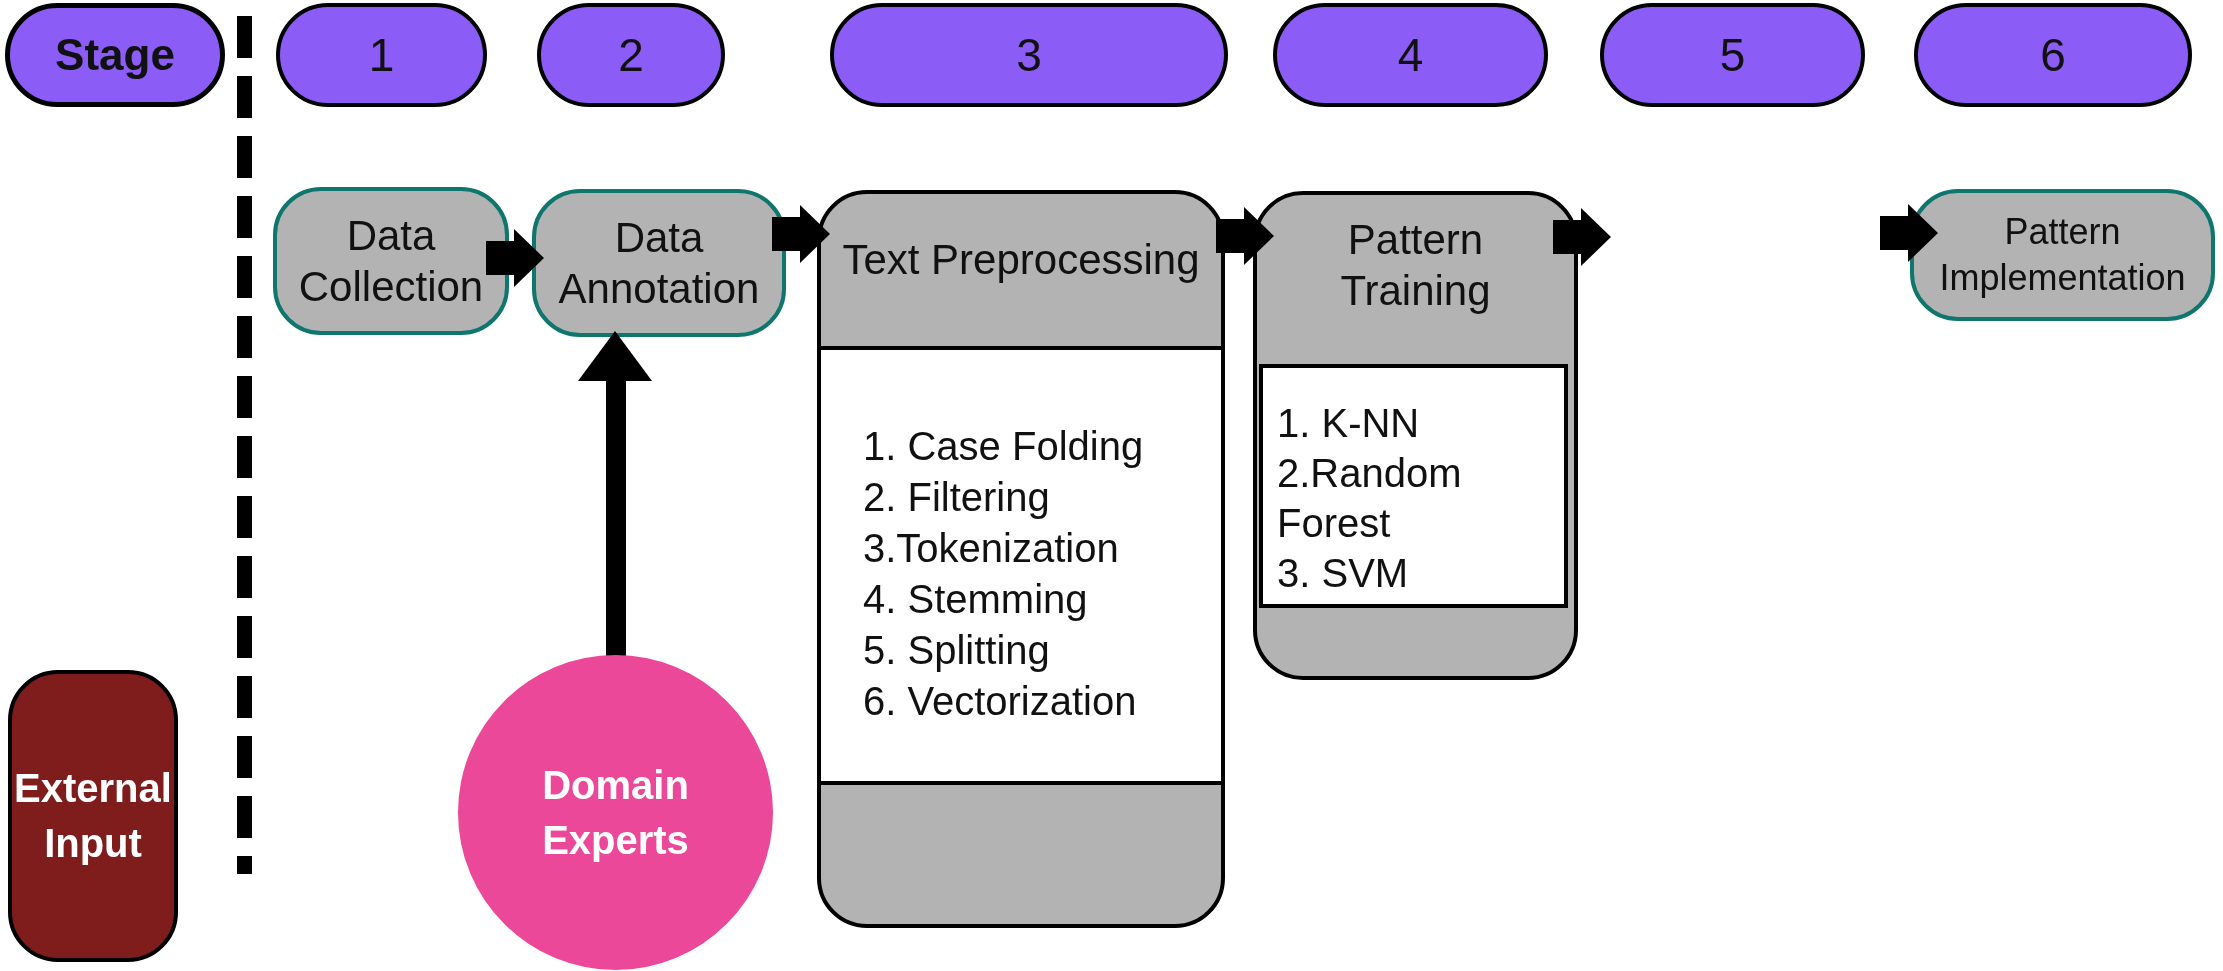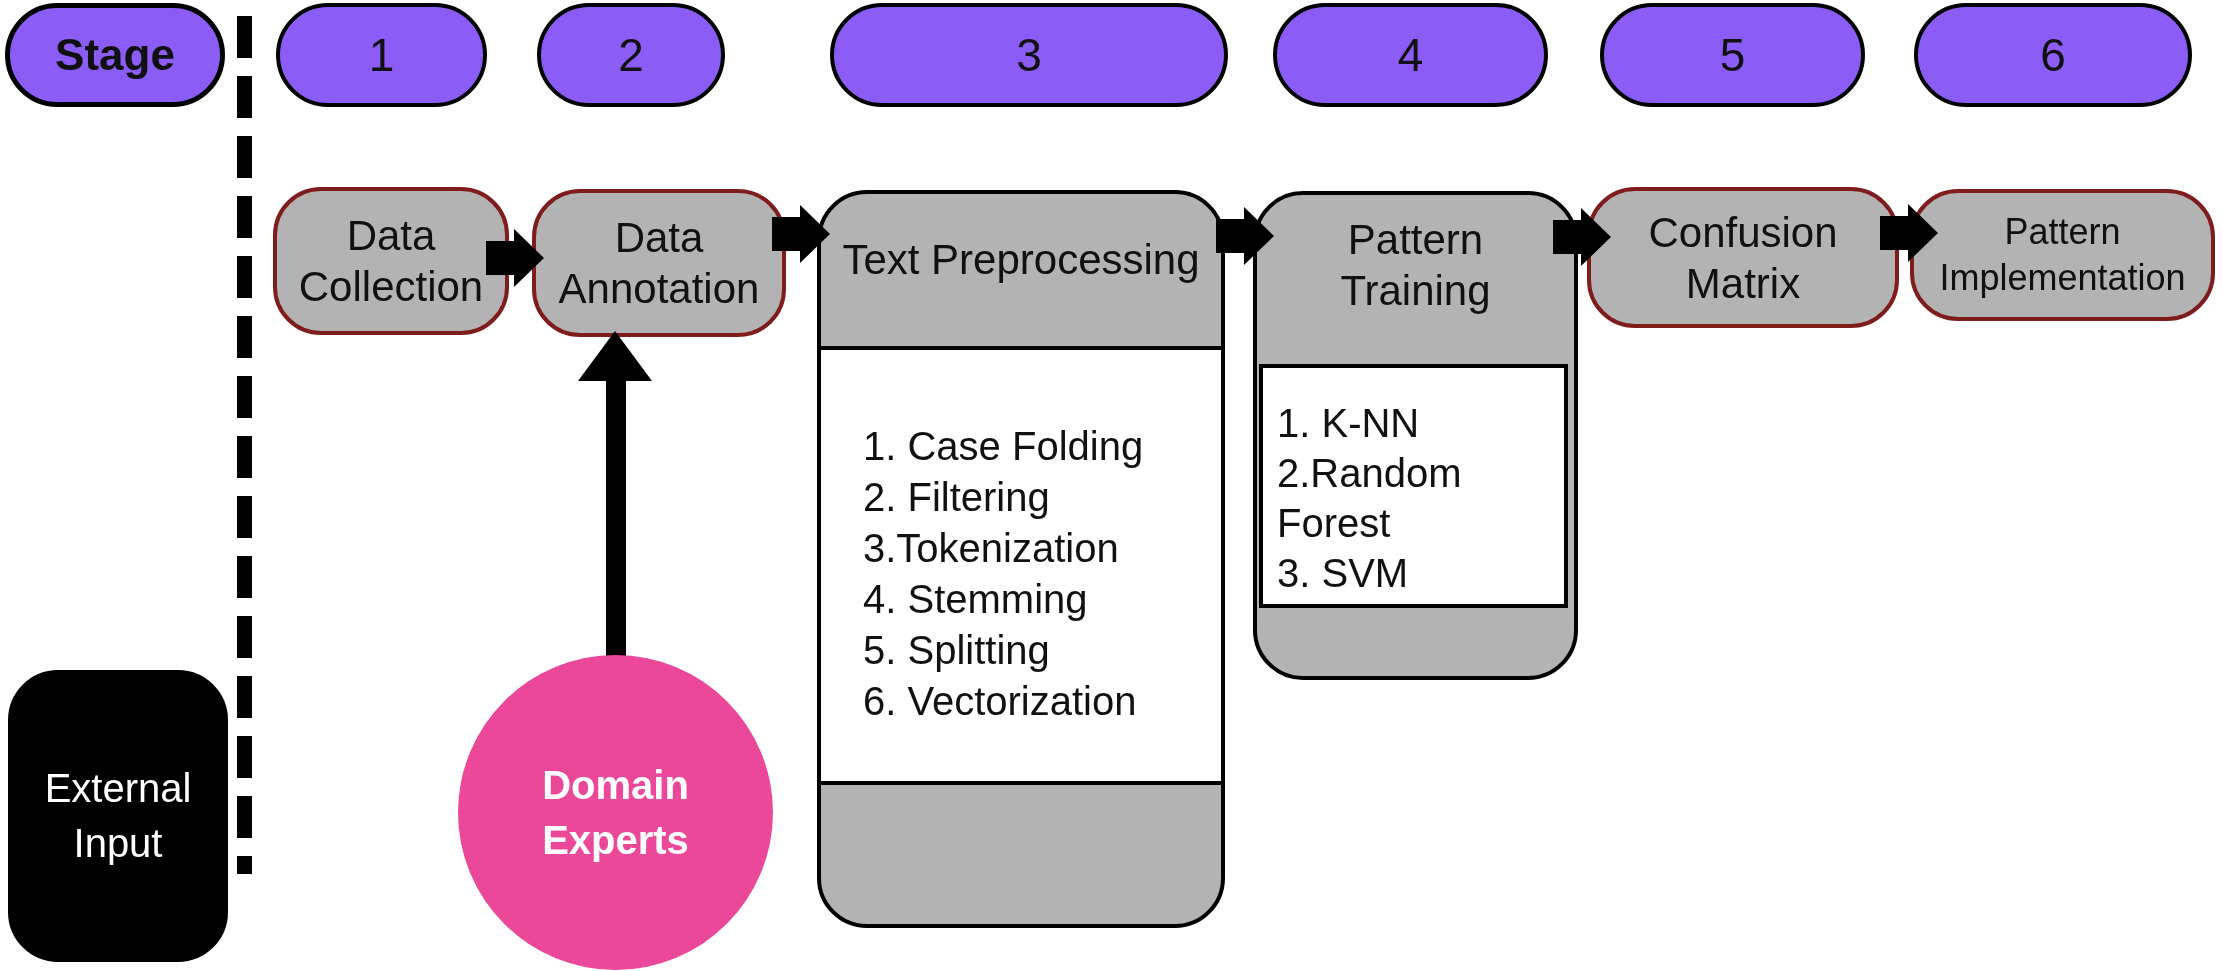--- a/index.html
+++ b/index.html
@@ -10,37 +10,37 @@
   
   .pill {
     position:absolute; top:3px; height:104px; background:#8b5cf6;
     border:4px solid #000; border-radius:52px; box-sizing:border-box;
     display:flex; align-items:center; justify-content:center;
     font-size:46px; font-weight:400;
   }
   .pill.stage { border-width:5px; font-weight:700; font-size:44px; }
   
   .pbox {
-    position:absolute; background:#b3b3b3; border:4px solid #7f1d1d;
+    position:absolute; background:#b3b3b3; border:4px solid #0f766e;
     border-radius:48px; box-sizing:border-box;
     display:flex; align-items:center; justify-content:center;
     text-align:center; font-size:42px; line-height:51px; white-space:pre-line;
   }
   
   .legend-process {
     position:absolute; left:8px; top:160px; width:190px; height:460px;
     background:#b3b3b3; border:4px solid #000; border-radius:55px; box-sizing:border-box;
     display:flex; align-items:center; justify-content:center;
     font-weight:700; font-size:44px;
   }
   .legend-external {
-    position:absolute; left:8px; top:670px; width:220px; height:292px;
-    background:#000000; border:4px solid #000; border-radius:50px; box-sizing:border-box;
+    position:absolute; left:8px; top:670px; width:170px; height:292px;
+    background:#7f1d1d; border:4px solid #000; border-radius:50px; box-sizing:border-box;
     display:flex; align-items:center; justify-content:center; text-align:center;
-    font-weight:400; font-size:40px; line-height:55px; color:#ffffff; white-space:pre-line;
+    font-weight:700; font-size:40px; line-height:55px; color:#ffffff; white-space:pre-line;
   }
   .dashline {
     position:absolute; left:237px; top:16px; width:15px; height:858px;
     background:repeating-linear-gradient(180deg, #000 0 42px, transparent 42px 60px);
   }
   
   .tallbox {
     position:absolute; background:#b3b3b3; border:4px solid #000;
     border-radius:50px; box-sizing:border-box;
   }
@@ -146,24 +146,20 @@
 Training</div>
     <div class="pt-white">
       <ul class="algolist">
         <li>1. K-NN</li>
         <li>2.Random Forest</li>
         <li>3. SVM</li>
       </ul>
     </div>
   </div>
 
-  <div class="pbox" style="left:1587px; top:187px; width:312px; height:141px;">
-    <span>Confusion
-Matrix</span>
-  </div>
 
   <div class="pbox" style="left:1910px; top:189px; width:305px; height:132px; font-size:36px; line-height:46px;">
     <span>Pattern
 Implementation</span>
   </div>
 
   <div class="harrow" style="left:486px; top:229px;">
     <div class="shaft"></div>
     <div class="head"></div>
   </div>

